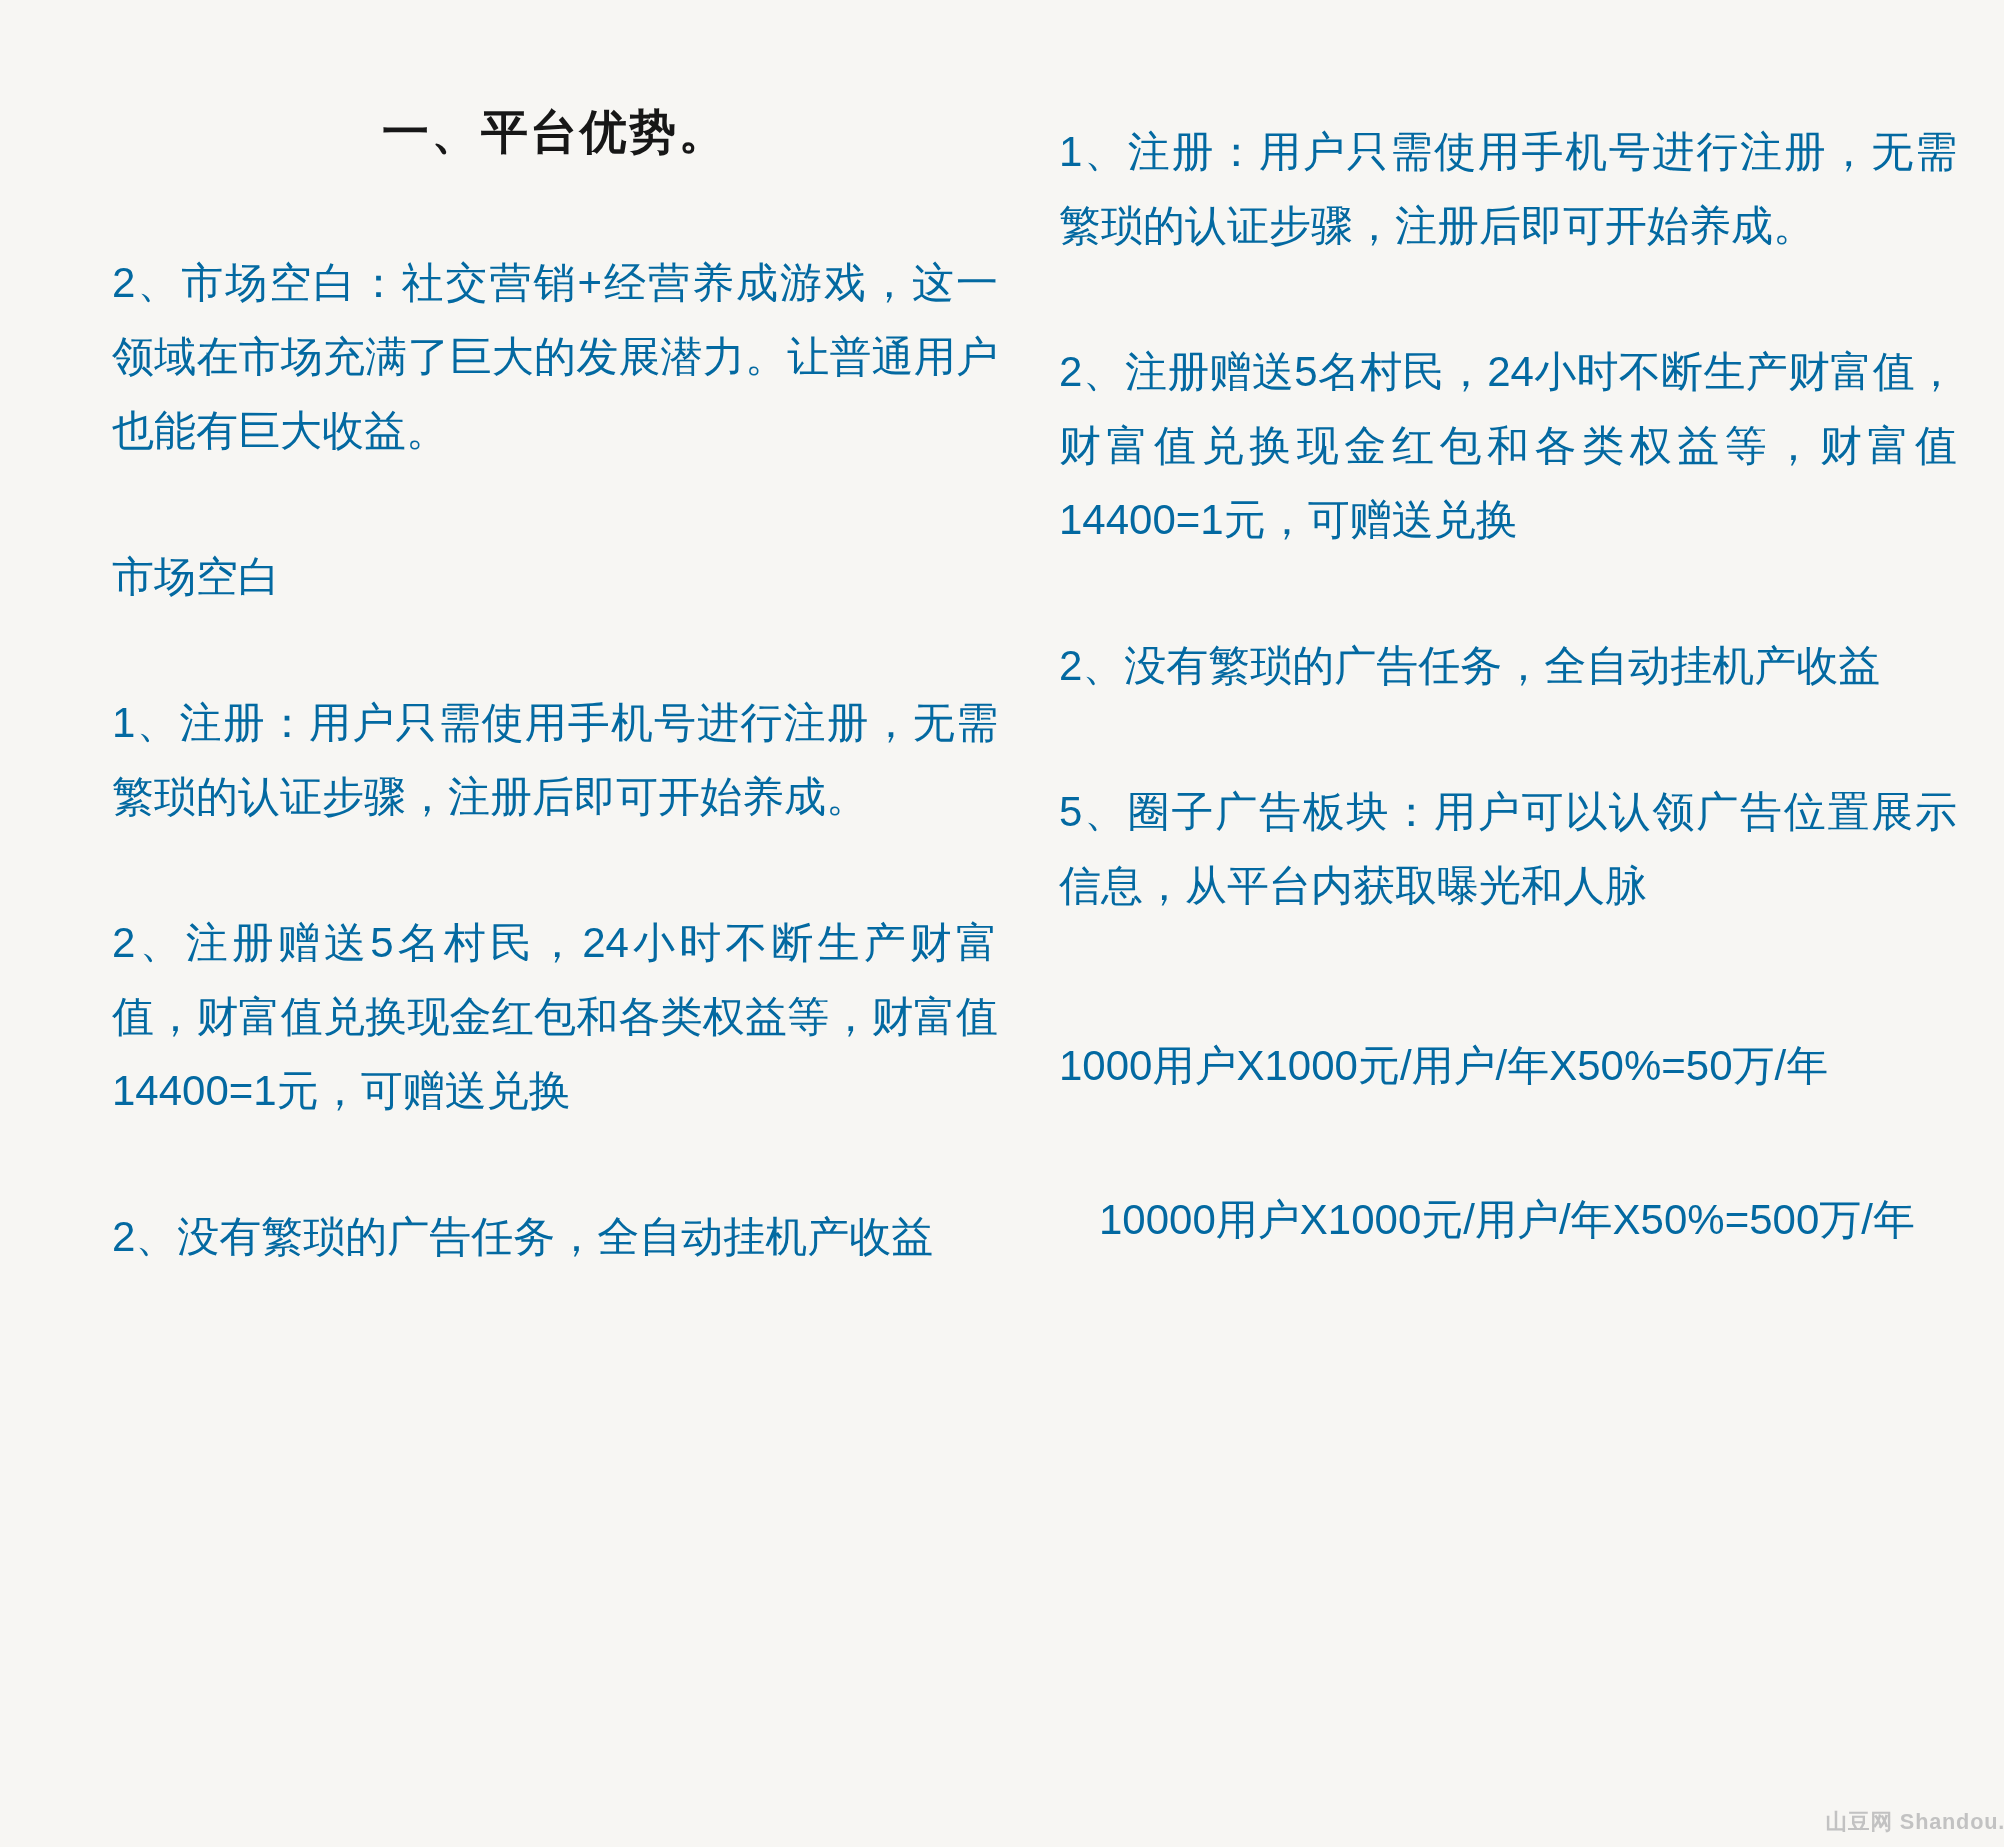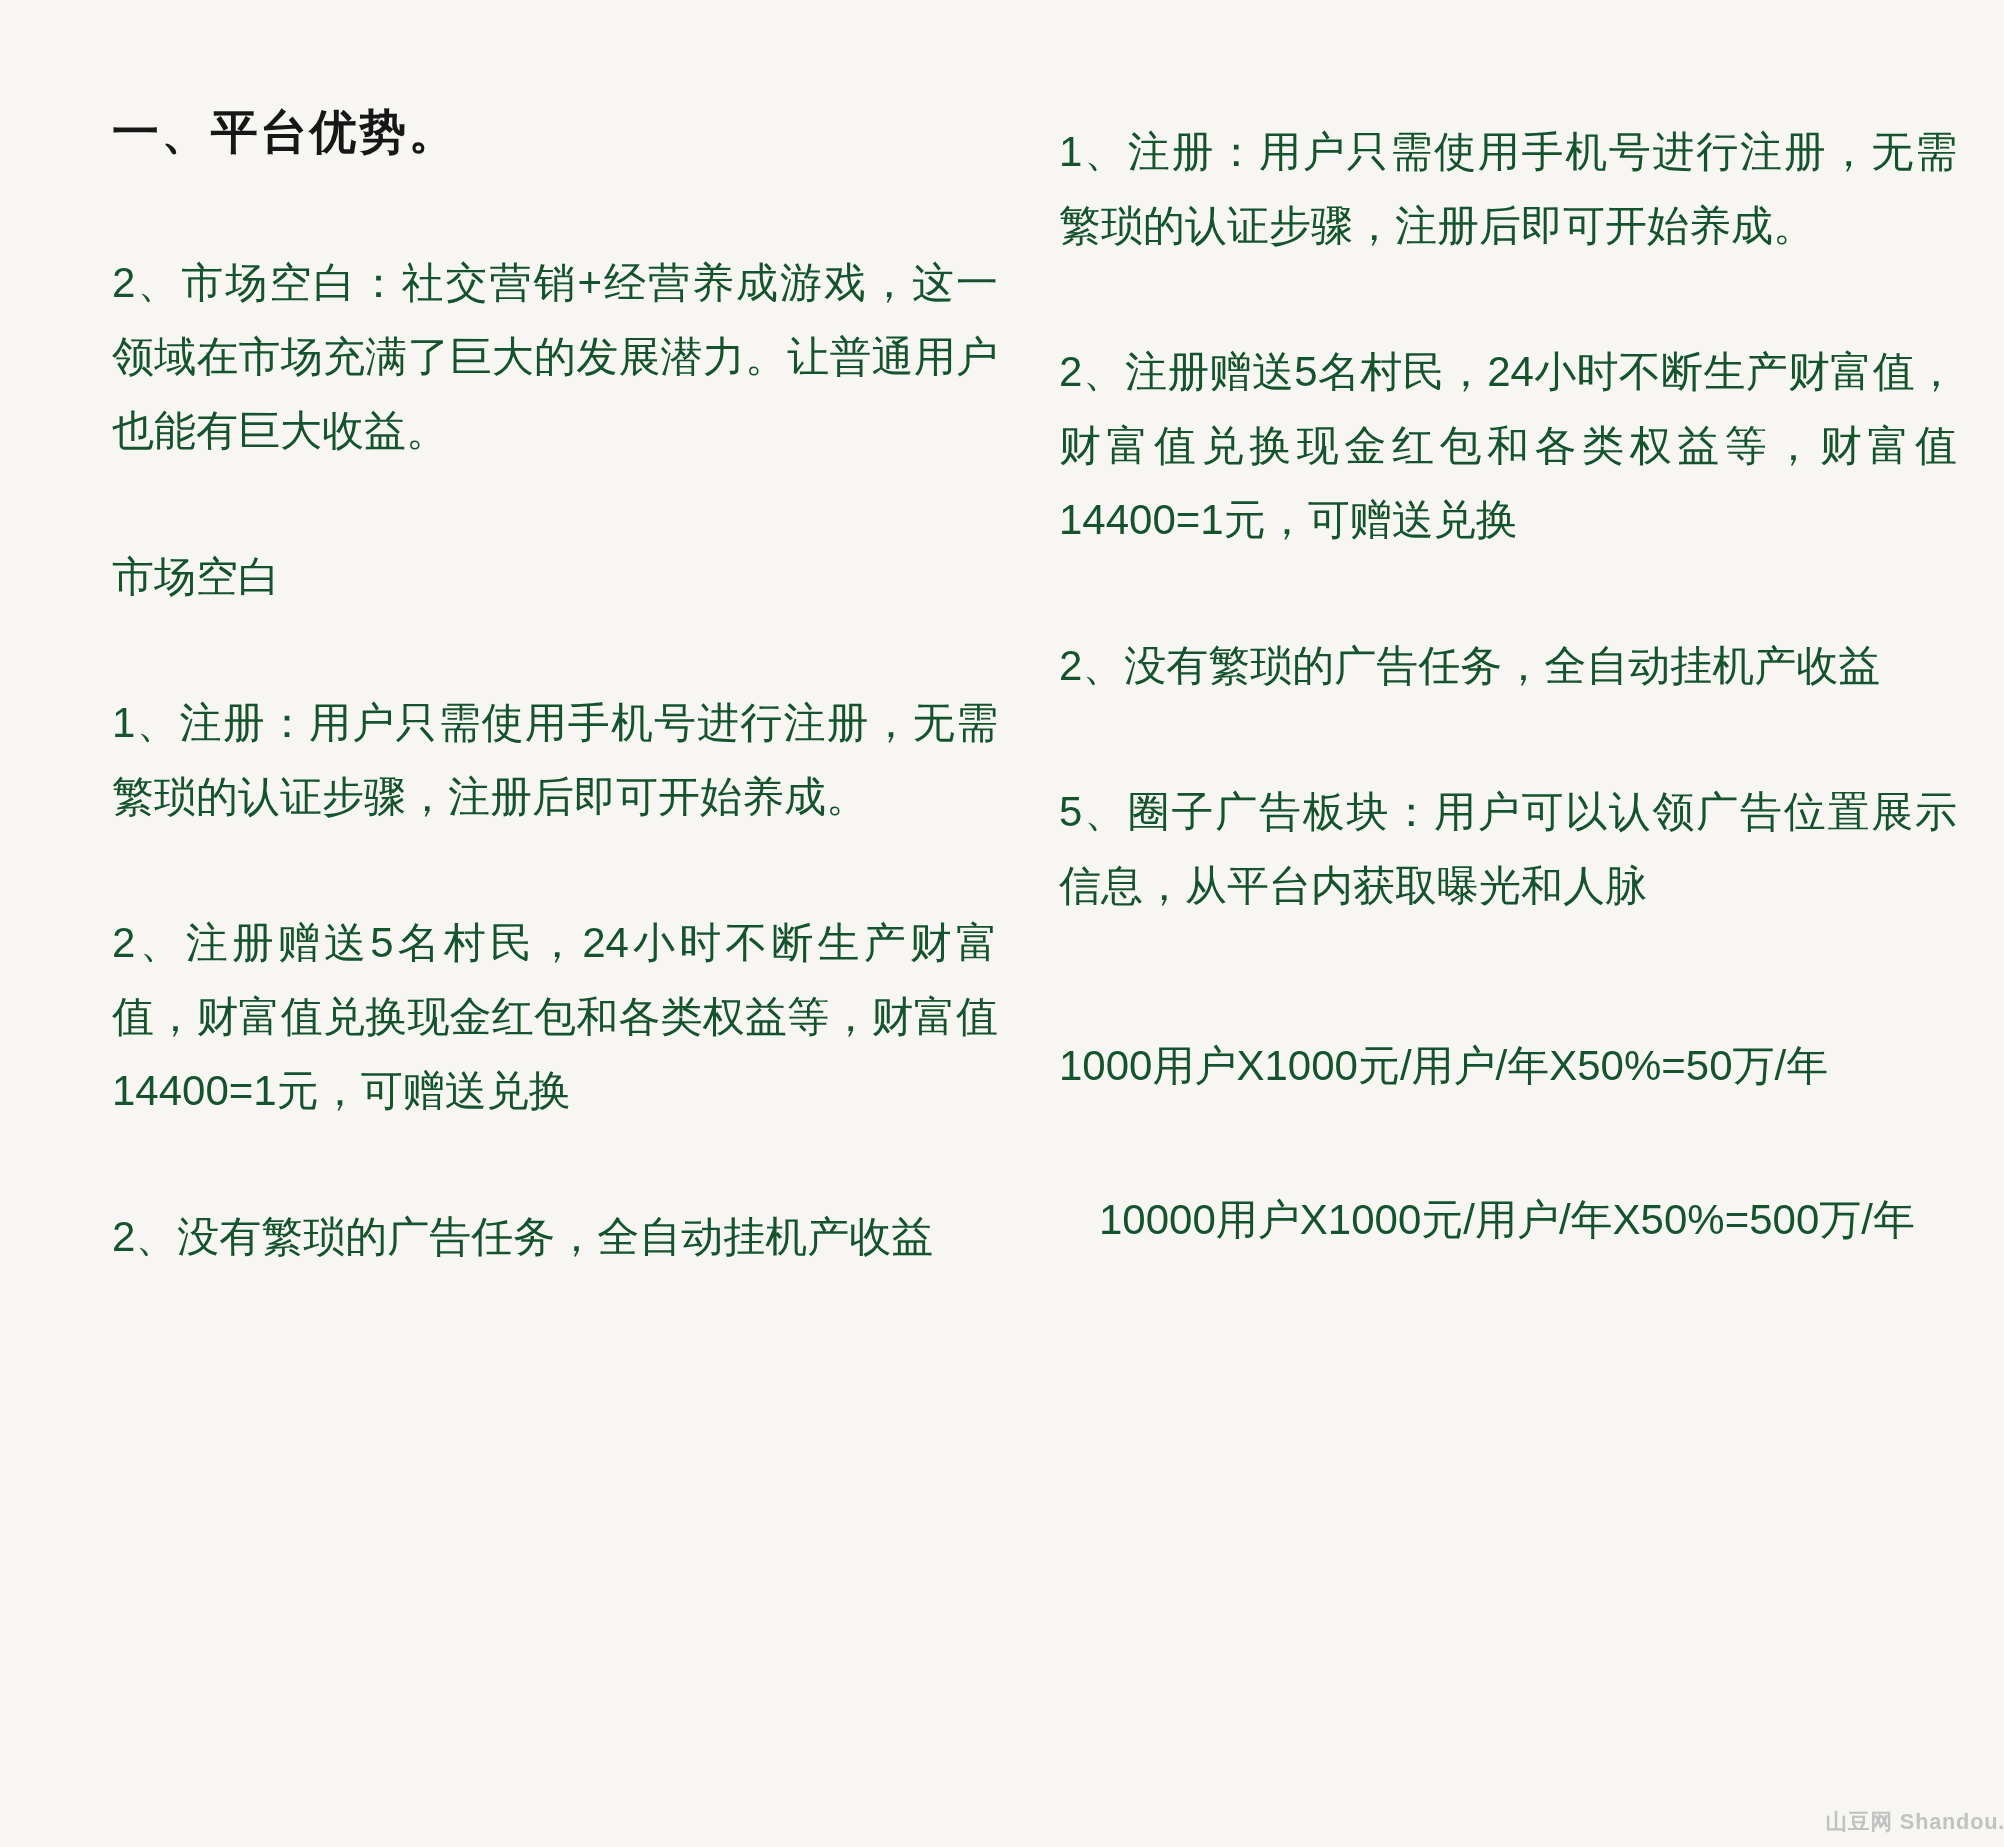--- a/index.html
+++ b/index.html
@@ -30,32 +30,32 @@
   .col-right {
     left: 1059px;
     top: 115px;
     width: 898px;
   }
   .title {
     margin: 0 0 77px 0;
     font-size: 47px;
     font-weight: 600;
     line-height: 74px;
-    text-align: left;
+    text-align: center;
     letter-spacing: 2.4px;
     color: #171717;
   }
   .para {
     margin: 0;
     font-size: 42px;
     font-weight: 500;
     line-height: 74px;
     text-align: justify;
     text-justify: inter-ideograph;
-    color: #14532d;
+    color: #0369a1;
   }
   .para + .para {
     margin-top: 72px;
   }
   .para.gap-xl {
     margin-top: 106px;
   }
   .para.gap-lg {
     margin-top: 80px;
     margin-left: 40px;

